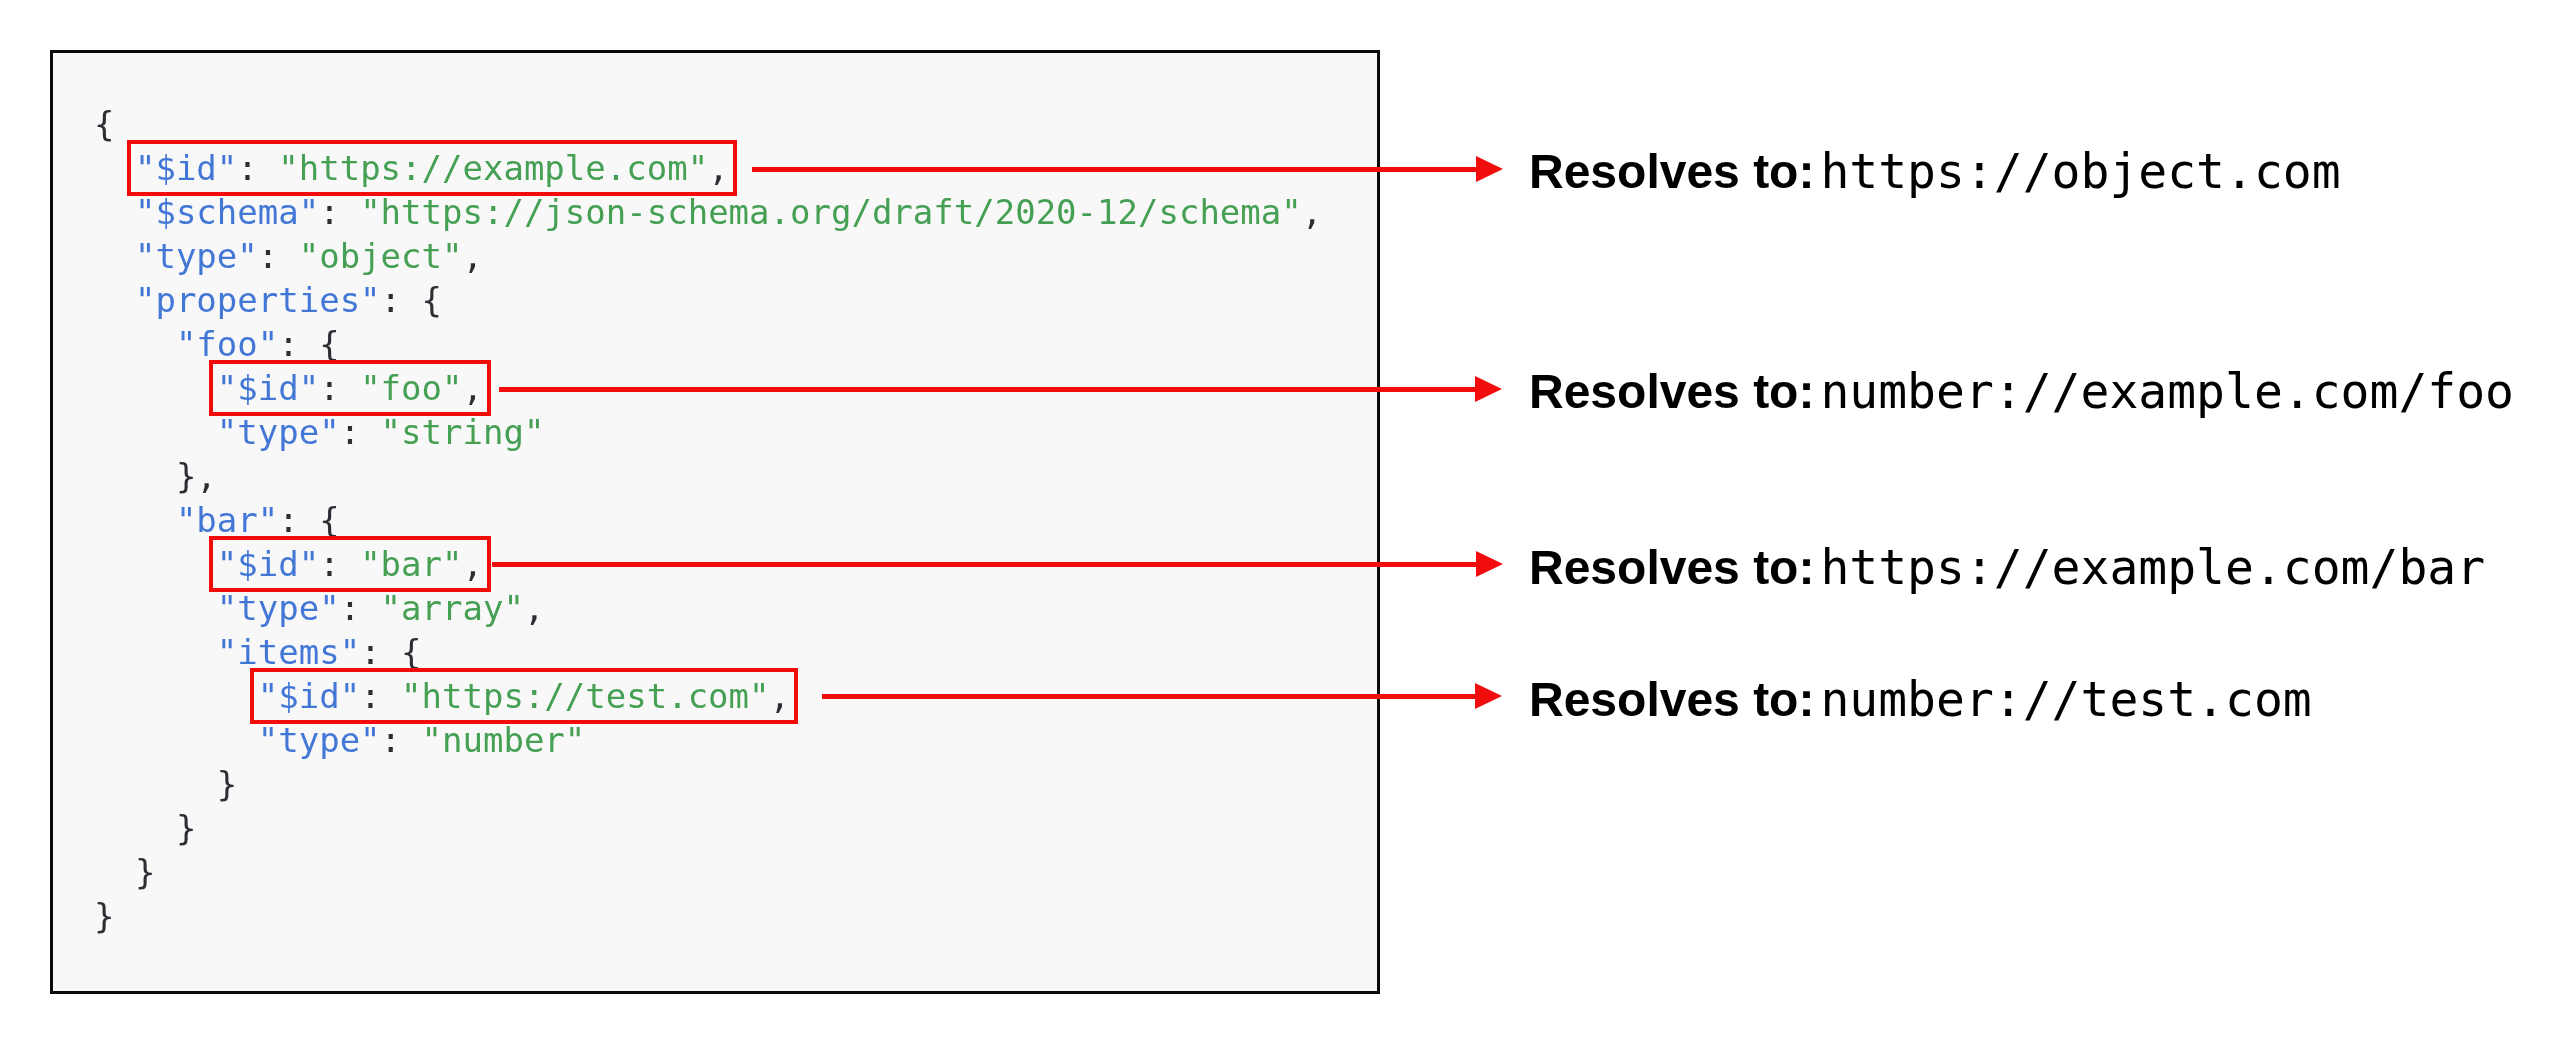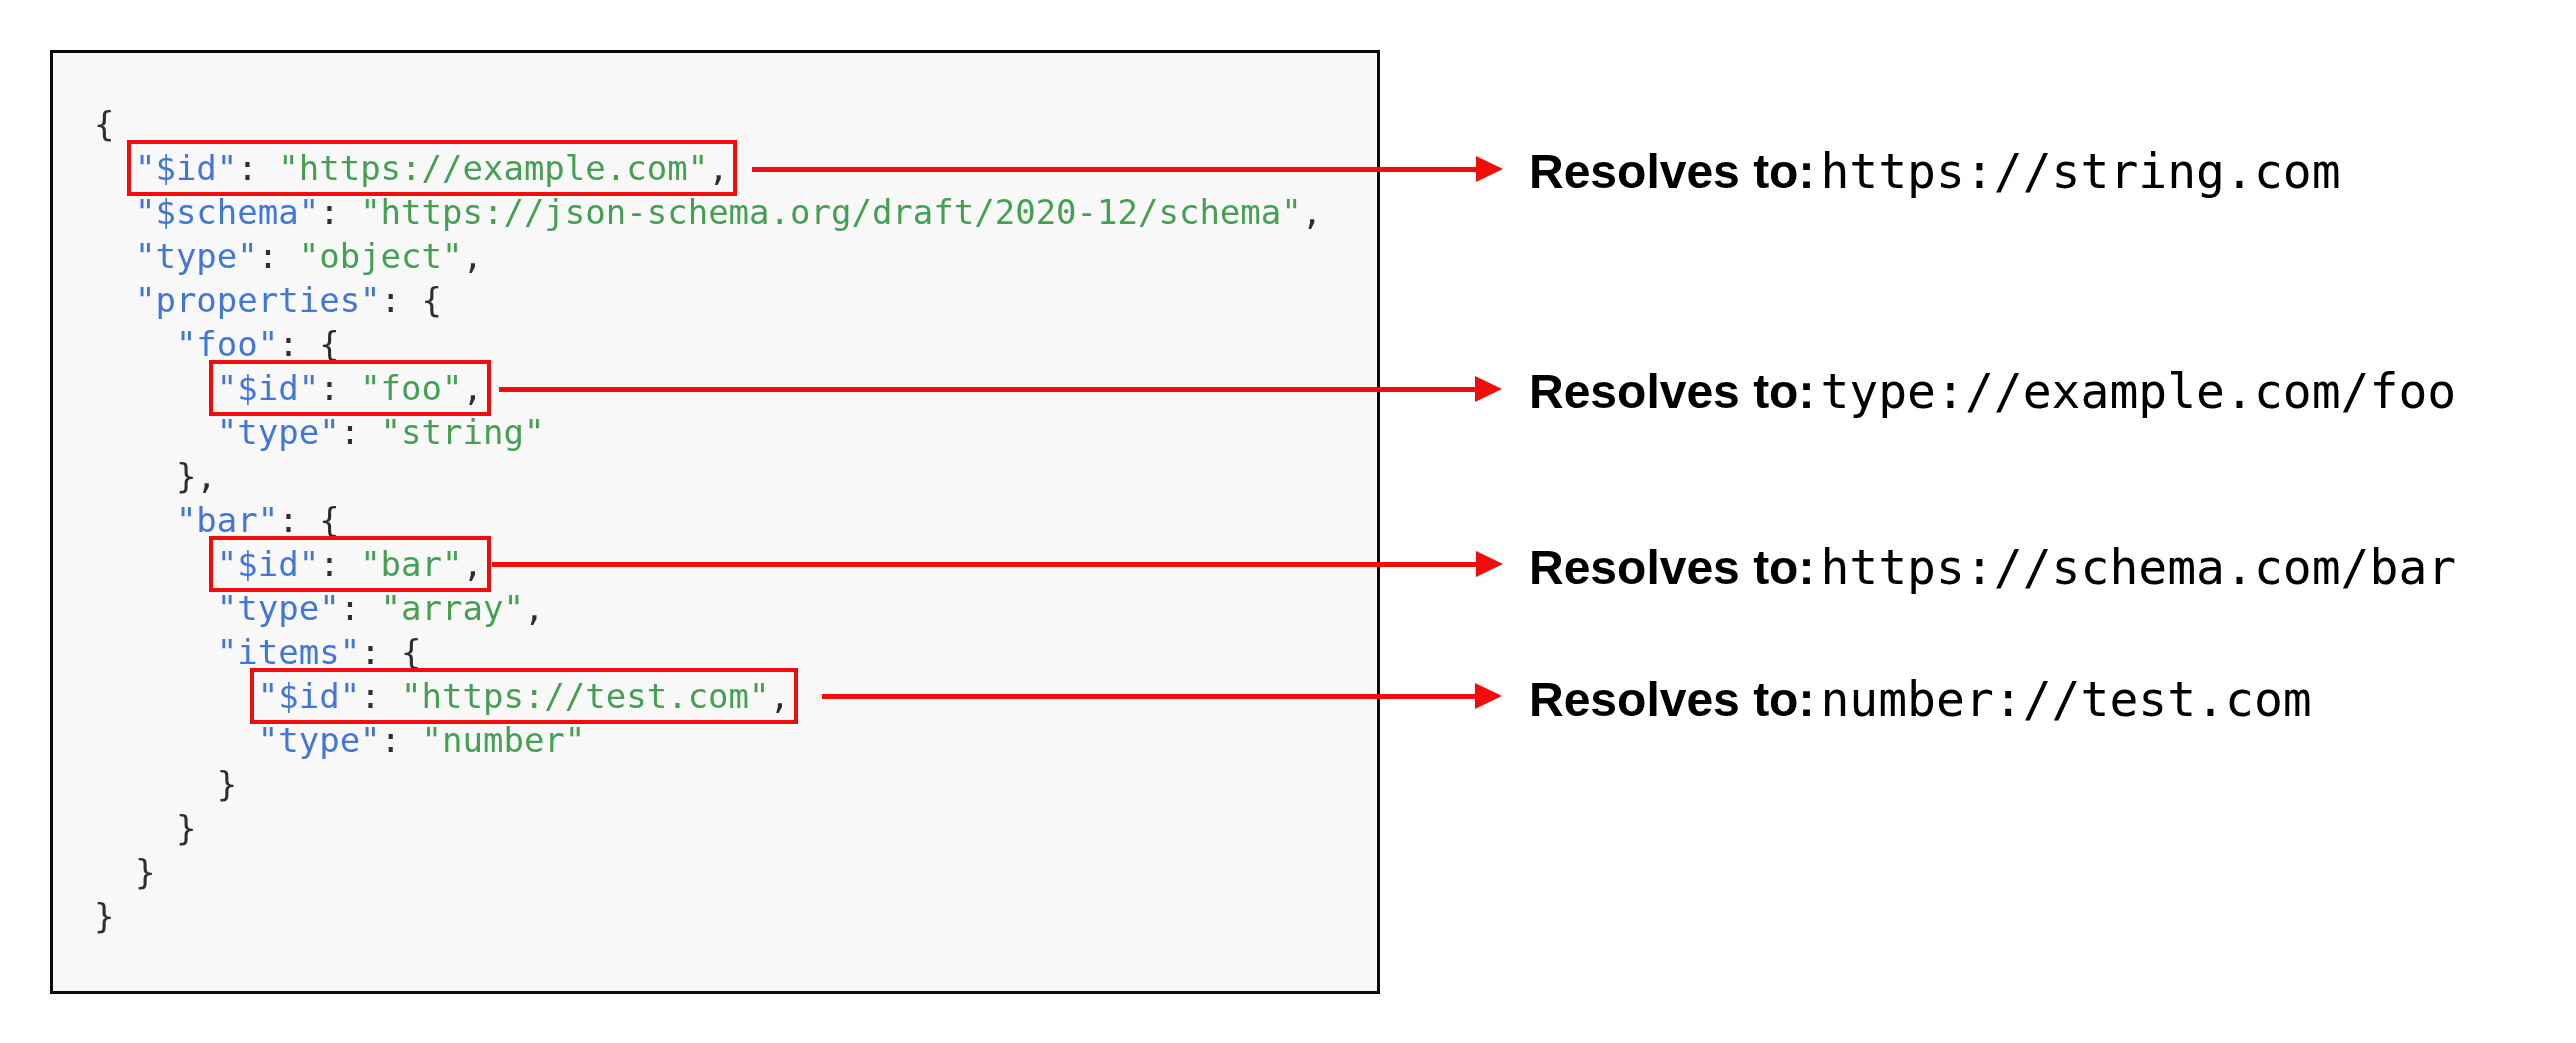--- a/index.html
+++ b/index.html
@@ -105,29 +105,29 @@
     <div class="shaft"></div>
     <div class="head"></div>
   </div>
   <div class="arrow arrow-4">
     <div class="shaft"></div>
     <div class="head"></div>
   </div>
 
   <div class="anno anno-1">
     <span class="anno-label">Resolves to:</span>
-    <span class="anno-value">https://string.com</span>
+    <span class="anno-value">https://object.com</span>
   </div>
   <div class="anno anno-2">
     <span class="anno-label">Resolves to:</span>
-    <span class="anno-value">type://example.com/foo</span>
+    <span class="anno-value">number://example.com/foo</span>
   </div>
   <div class="anno anno-3">
     <span class="anno-label">Resolves to:</span>
-    <span class="anno-value">https://schema.com/bar</span>
+    <span class="anno-value">https://example.com/bar</span>
   </div>
   <div class="anno anno-4">
     <span class="anno-label">Resolves to:</span>
     <span class="anno-value">number://test.com</span>
   </div>
 
 </div>
 
 
 </body></html>

